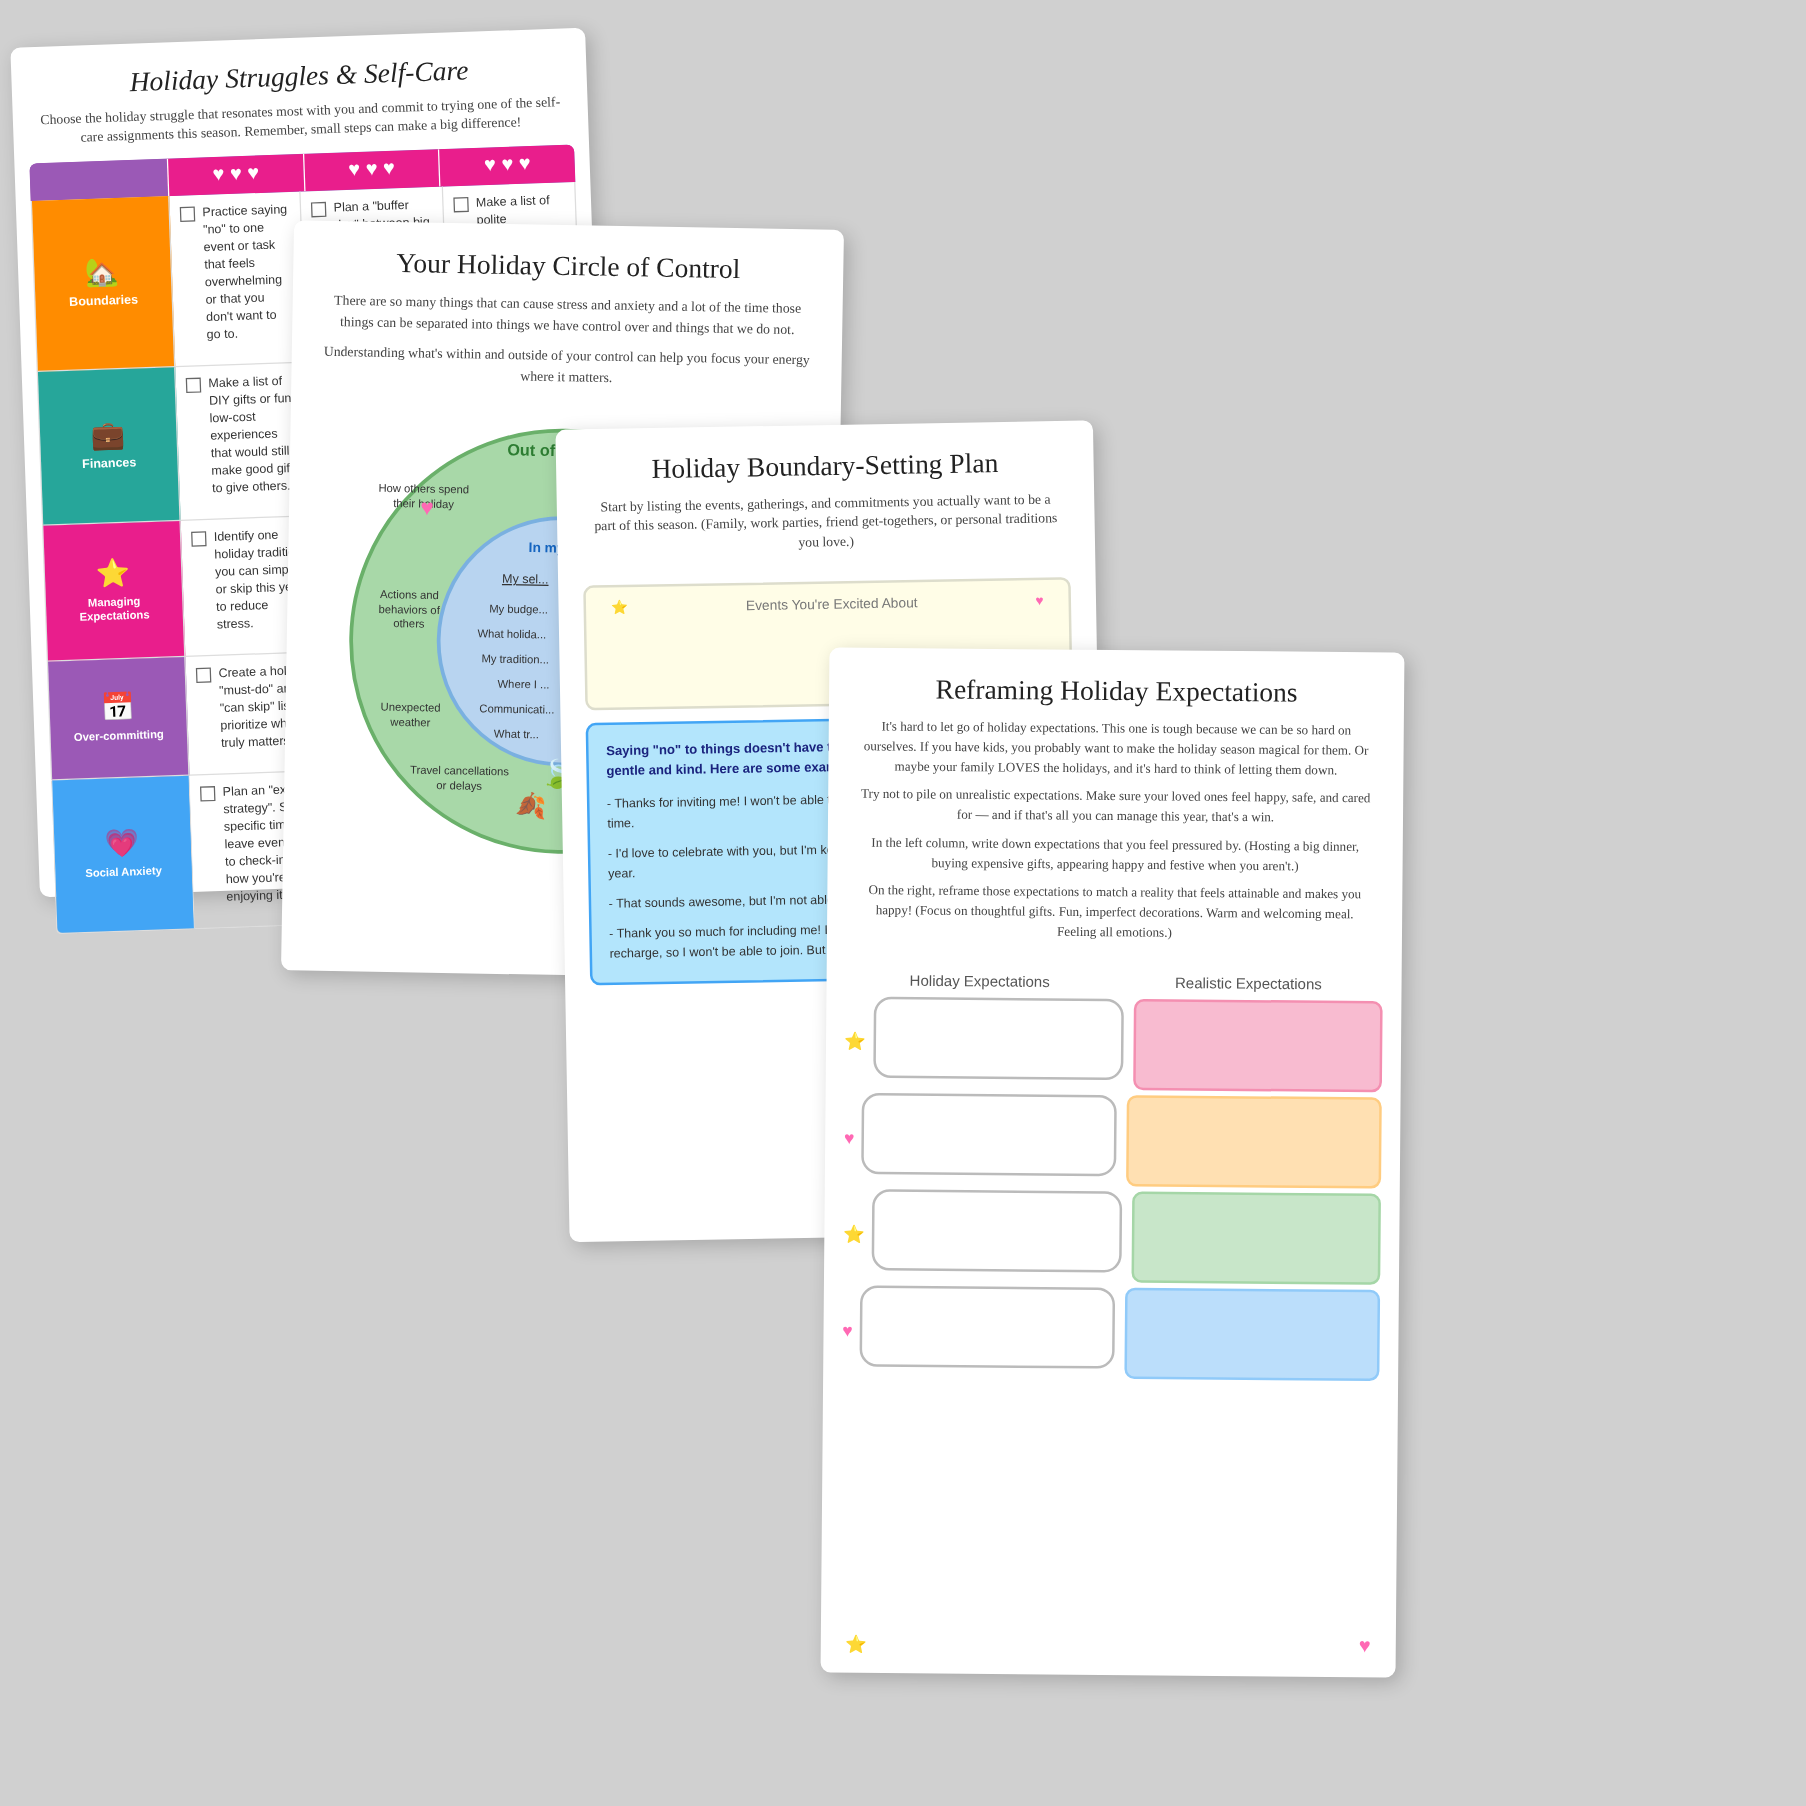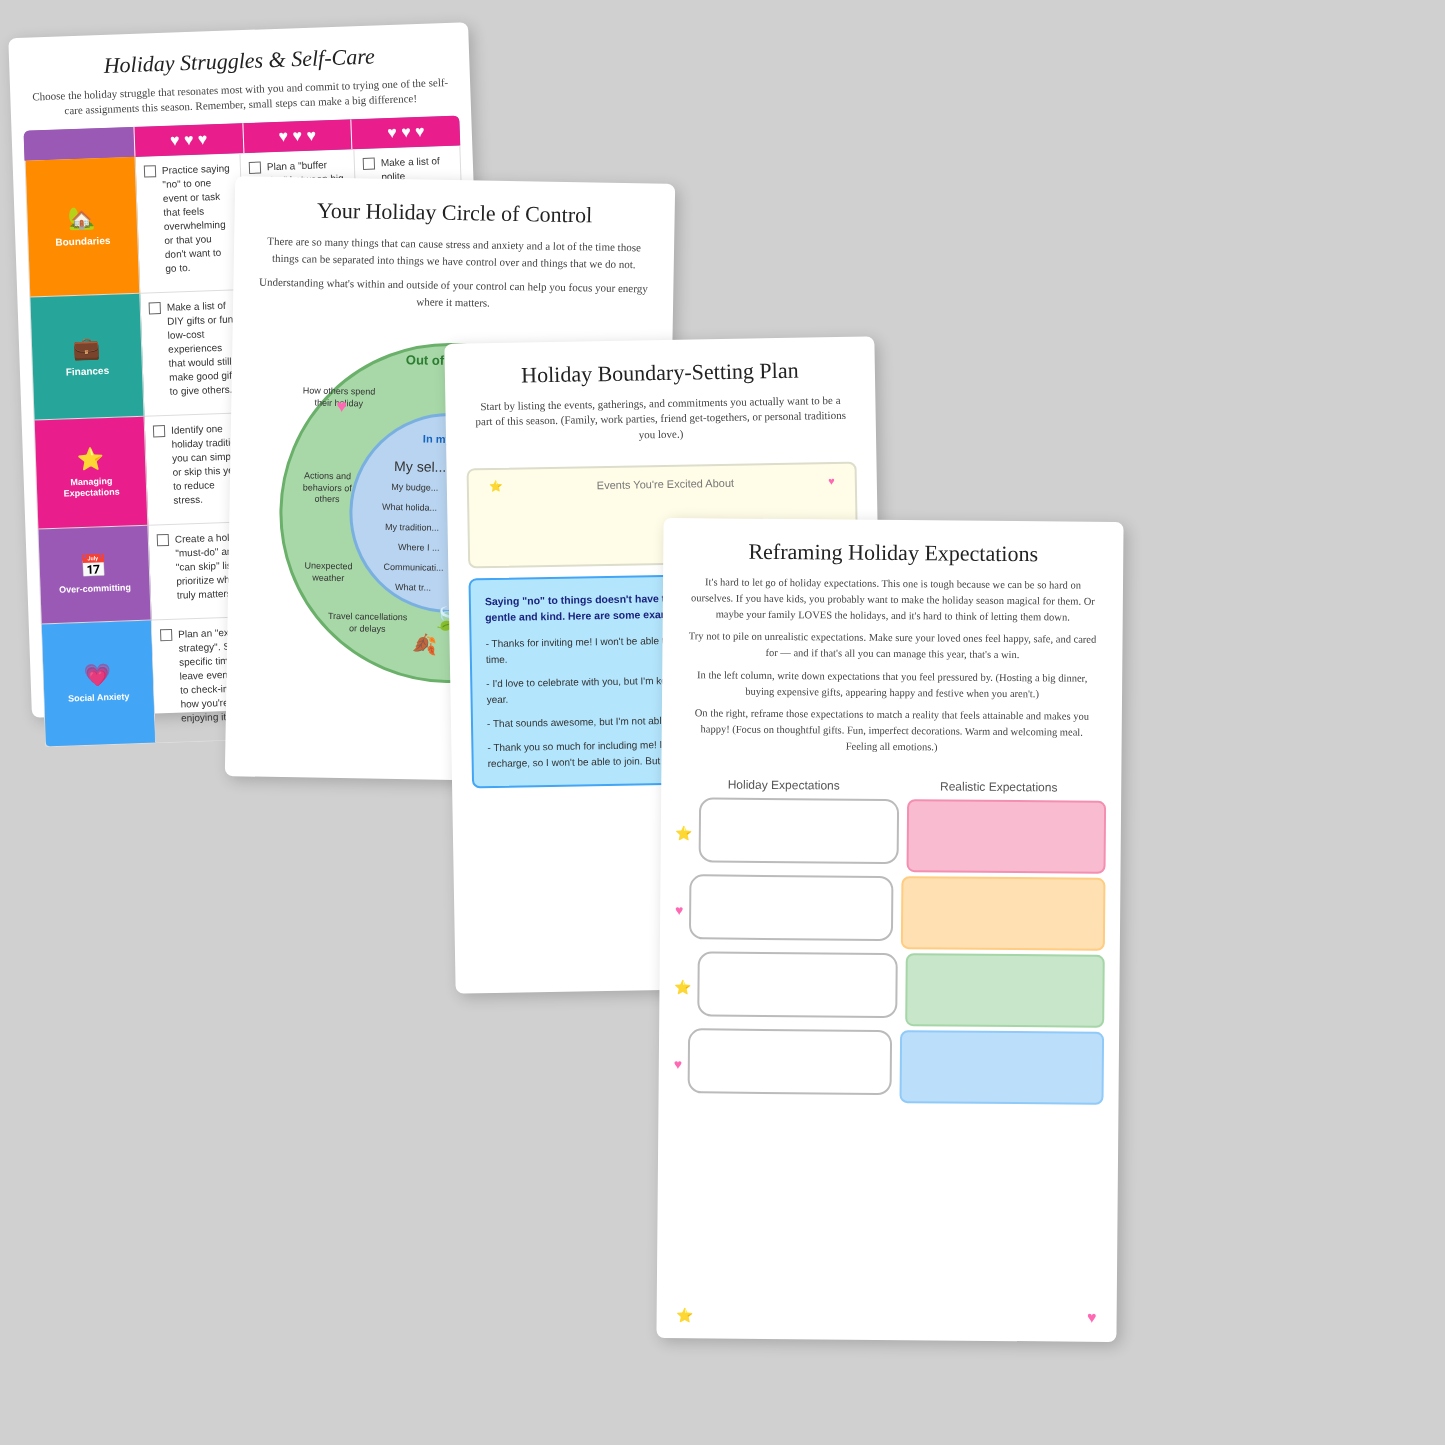--- a/index.html
+++ b/index.html
@@ -330,21 +330,21 @@
       <div style="position:absolute; top:90px; left:70px; right:70px; text-align:center; font-size:11px; font-weight:bold; color:#1565c0; z-index:5;">In my Co...</div>
 
       <div style="position:absolute; top:45px; left:20px; font-size:9px; color:#333; text-align:center; width:75px; line-height:1.3;">How others spend their holiday</div>
       <div style="position:absolute; top:130px; left:10px; font-size:9px; color:#333; text-align:center; width:75px; line-height:1.3;">Actions and behaviors of others</div>
       <div style="position:absolute; top:220px; left:15px; font-size:9px; color:#333; text-align:center; width:70px; line-height:1.3;">Unexpected weather</div>
       <div style="position:absolute; top:270px; left:50px; font-size:9px; color:#333; text-align:center; width:80px; line-height:1.3;">Travel cancellations or delays</div>
       <div style="position:absolute; top:45px; right:20px; font-size:9px; color:#333; text-align:center; width:75px; line-height:1.3;">What fa...</div>
       <div style="position:absolute; top:100px; right:10px; font-size:9px; color:#333; text-align:center; width:75px; line-height:1.3;">s...</div>
       <div style="position:absolute; top:150px; right:5px; font-size:9px; color:#333; text-align:center; width:75px; line-height:1.3;">co...</div>
 
-      <div style="position:absolute; top:115px; left:105px; font-size:14px; color:#333; text-align:center; width:70px; line-height:1.3;">My sel...</div>
+      <div style="position:absolute; top:115px; left:105px; font-size:10px; color:#333; text-align:center; width:70px; line-height:1.3;text-decoration:underline;">My sel...</div>
       <div style="position:absolute; top:140px; left:95px; font-size:9px; color:#333; text-align:center; width:80px; line-height:1.3;">My budge...</div>
       <div style="position:absolute; top:160px; left:85px; font-size:9px; color:#333; text-align:center; width:90px; line-height:1.3;">What holida...</div>
       <div style="position:absolute; top:180px; left:88px; font-size:9px; color:#333; text-align:center; width:90px; line-height:1.3;">My tradition...</div>
       <div style="position:absolute; top:200px; left:100px; font-size:9px; color:#333; text-align:center; width:80px; line-height:1.3;">Where I ...</div>
       <div style="position:absolute; top:220px; left:90px; font-size:9px; color:#333; text-align:center; width:90px; line-height:1.3;">Communicati...</div>
       <div style="position:absolute; top:240px; left:95px; font-size:9px; color:#333; text-align:center; width:80px; line-height:1.3;">What tr...</div>
 
       <div style="position:absolute; bottom:50px; left:155px; font-size:22px; z-index:6;">🍃</div>
       <div style="position:absolute; top:290px; left:135px; font-size:20px; z-index:6;">🍂</div>
 

